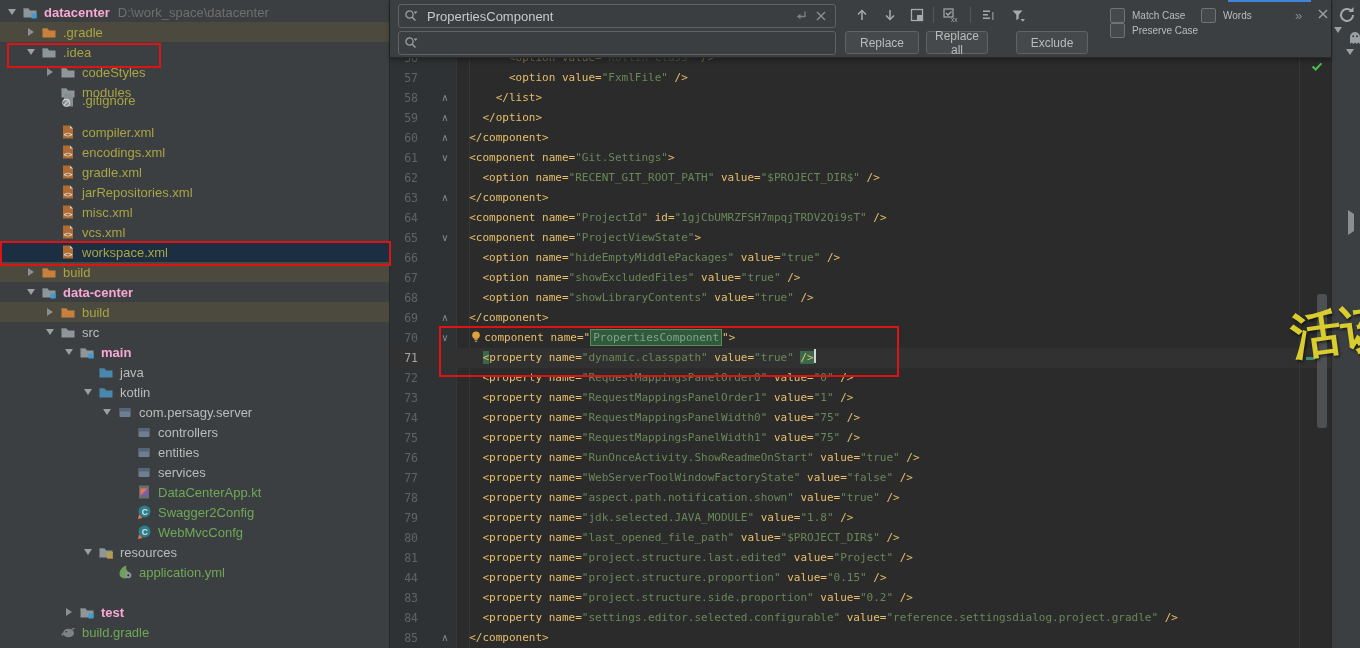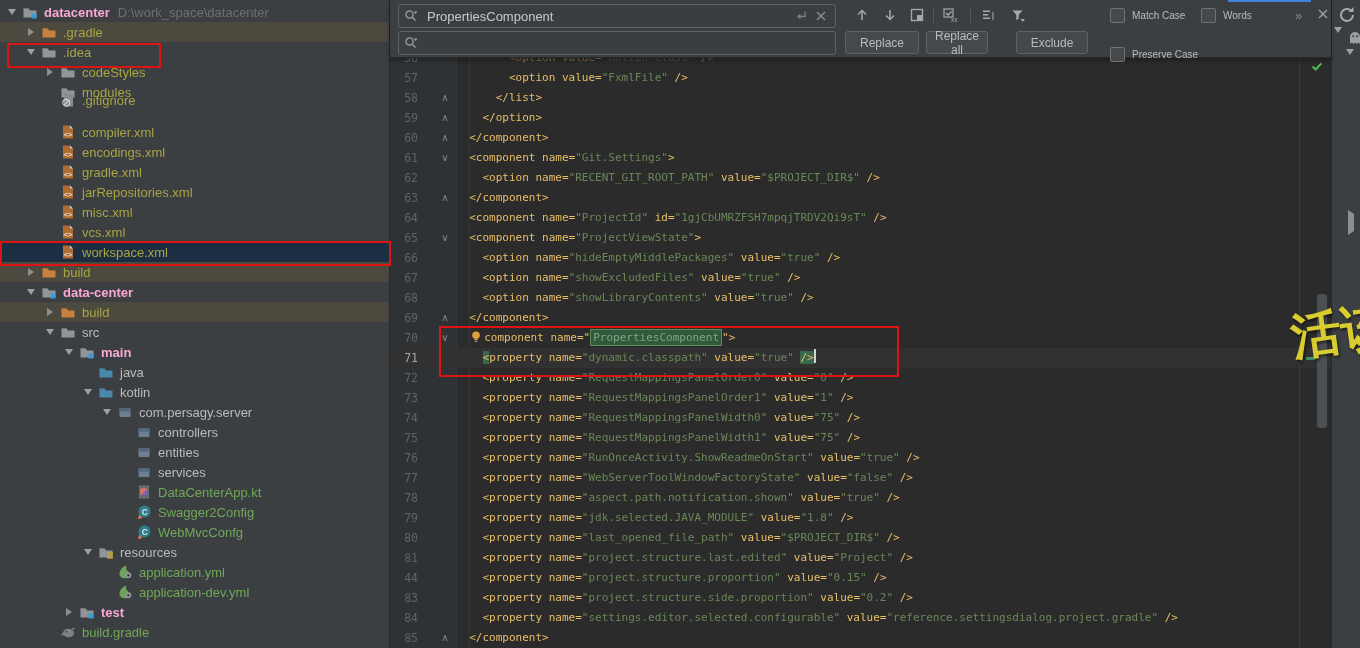--- a/index.html
+++ b/index.html
@@ -376,30 +376,20 @@
       </div>
       <div class="trow" style="top:562px">
         <span style="width:101px;flex:none"></span>
         <span class="arrow"></span>
         <span class="ticon"><svg width="16" height="16" viewBox="0 0 16 16" xmlns="http://www.w3.org/2000/svg">
             <path d="M2.5 10c0-4 3-7.5 7-8.5-1 2.5 0 4.5 1.5 6s2 4-0.5 6-8 .5-8-3.5z" fill="#6EA15C"></path>
             <circle cx="11.3" cy="11.3" r="3" fill="#8F9699"></circle>
             <circle cx="11.3" cy="11.3" r="1.1" fill="#2B2B2B"></circle>
           </svg></span>
         <span class="tlabel c-added">application.yml</span>
-      </div>
-      <div class="trow" style="top:582px">
-        <span style="width:101px;flex:none"></span>
-        <span class="arrow"></span>
-        <span class="ticon"><svg width="16" height="16" viewBox="0 0 16 16" xmlns="http://www.w3.org/2000/svg">
-            <path d="M2.5 10c0-4 3-7.5 7-8.5-1 2.5 0 4.5 1.5 6s2 4-0.5 6-8 .5-8-3.5z" fill="#6EA15C"></path>
-            <circle cx="11.3" cy="11.3" r="3" fill="#8F9699"></circle>
-            <circle cx="11.3" cy="11.3" r="1.1" fill="#2B2B2B"></circle>
-          </svg></span>
-        <span class="tlabel c-added">application-dev.yml</span>
       </div>
       <div class="trow" style="top:602px">
         <span style="width:63px;flex:none"></span>
         <span class="arrow">
           <span class="tri-closed"></span>
         </span>
         <span class="ticon"><svg width="16" height="16" viewBox="0 0 16 16" xmlns="http://www.w3.org/2000/svg">
             <path d="M1.5 4.5h5l1.6 2h6.4v7h-13z" fill="#8F9699"></path>
             <path d="M1.5 4.5h5l1 1.2h-6z" fill="#8F9699" opacity=".7"></path>
             <rect x="9.5" y="9.5" width="5" height="5" fill="#3E9BD6"></rect>
@@ -497,21 +487,21 @@
       </span>
 
     <label class="cbx" style="left:720px;top:8px">
       <span class="box"></span>
       <span>Match Case</span>
     </label>
     <label class="cbx" style="left:811px;top:8px">
       <span class="box"></span>
       <span>Words</span>
     </label>
-    <label class="cbx" style="left:720px;top:47px">
+    <label class="cbx" style="left:720px;top:23px">
       <span class="box"></span>
       <span>Preserve Case</span>
     </label>
 
     <button class="fbtn" style="left:455px;width:74px">Replace</button>
     <button class="fbtn" style="left:536px;width:62px">Replace all</button>
     <button class="fbtn" style="left:626px;width:72px">Exclude</button>
 
     <span class="more" style="left:905px">»</span>
     <span class="fclose" style="left:925px" id="ico-fclose"><svg width="16" height="16" viewBox="0 0 16 16" xmlns="http://www.w3.org/2000/svg">

